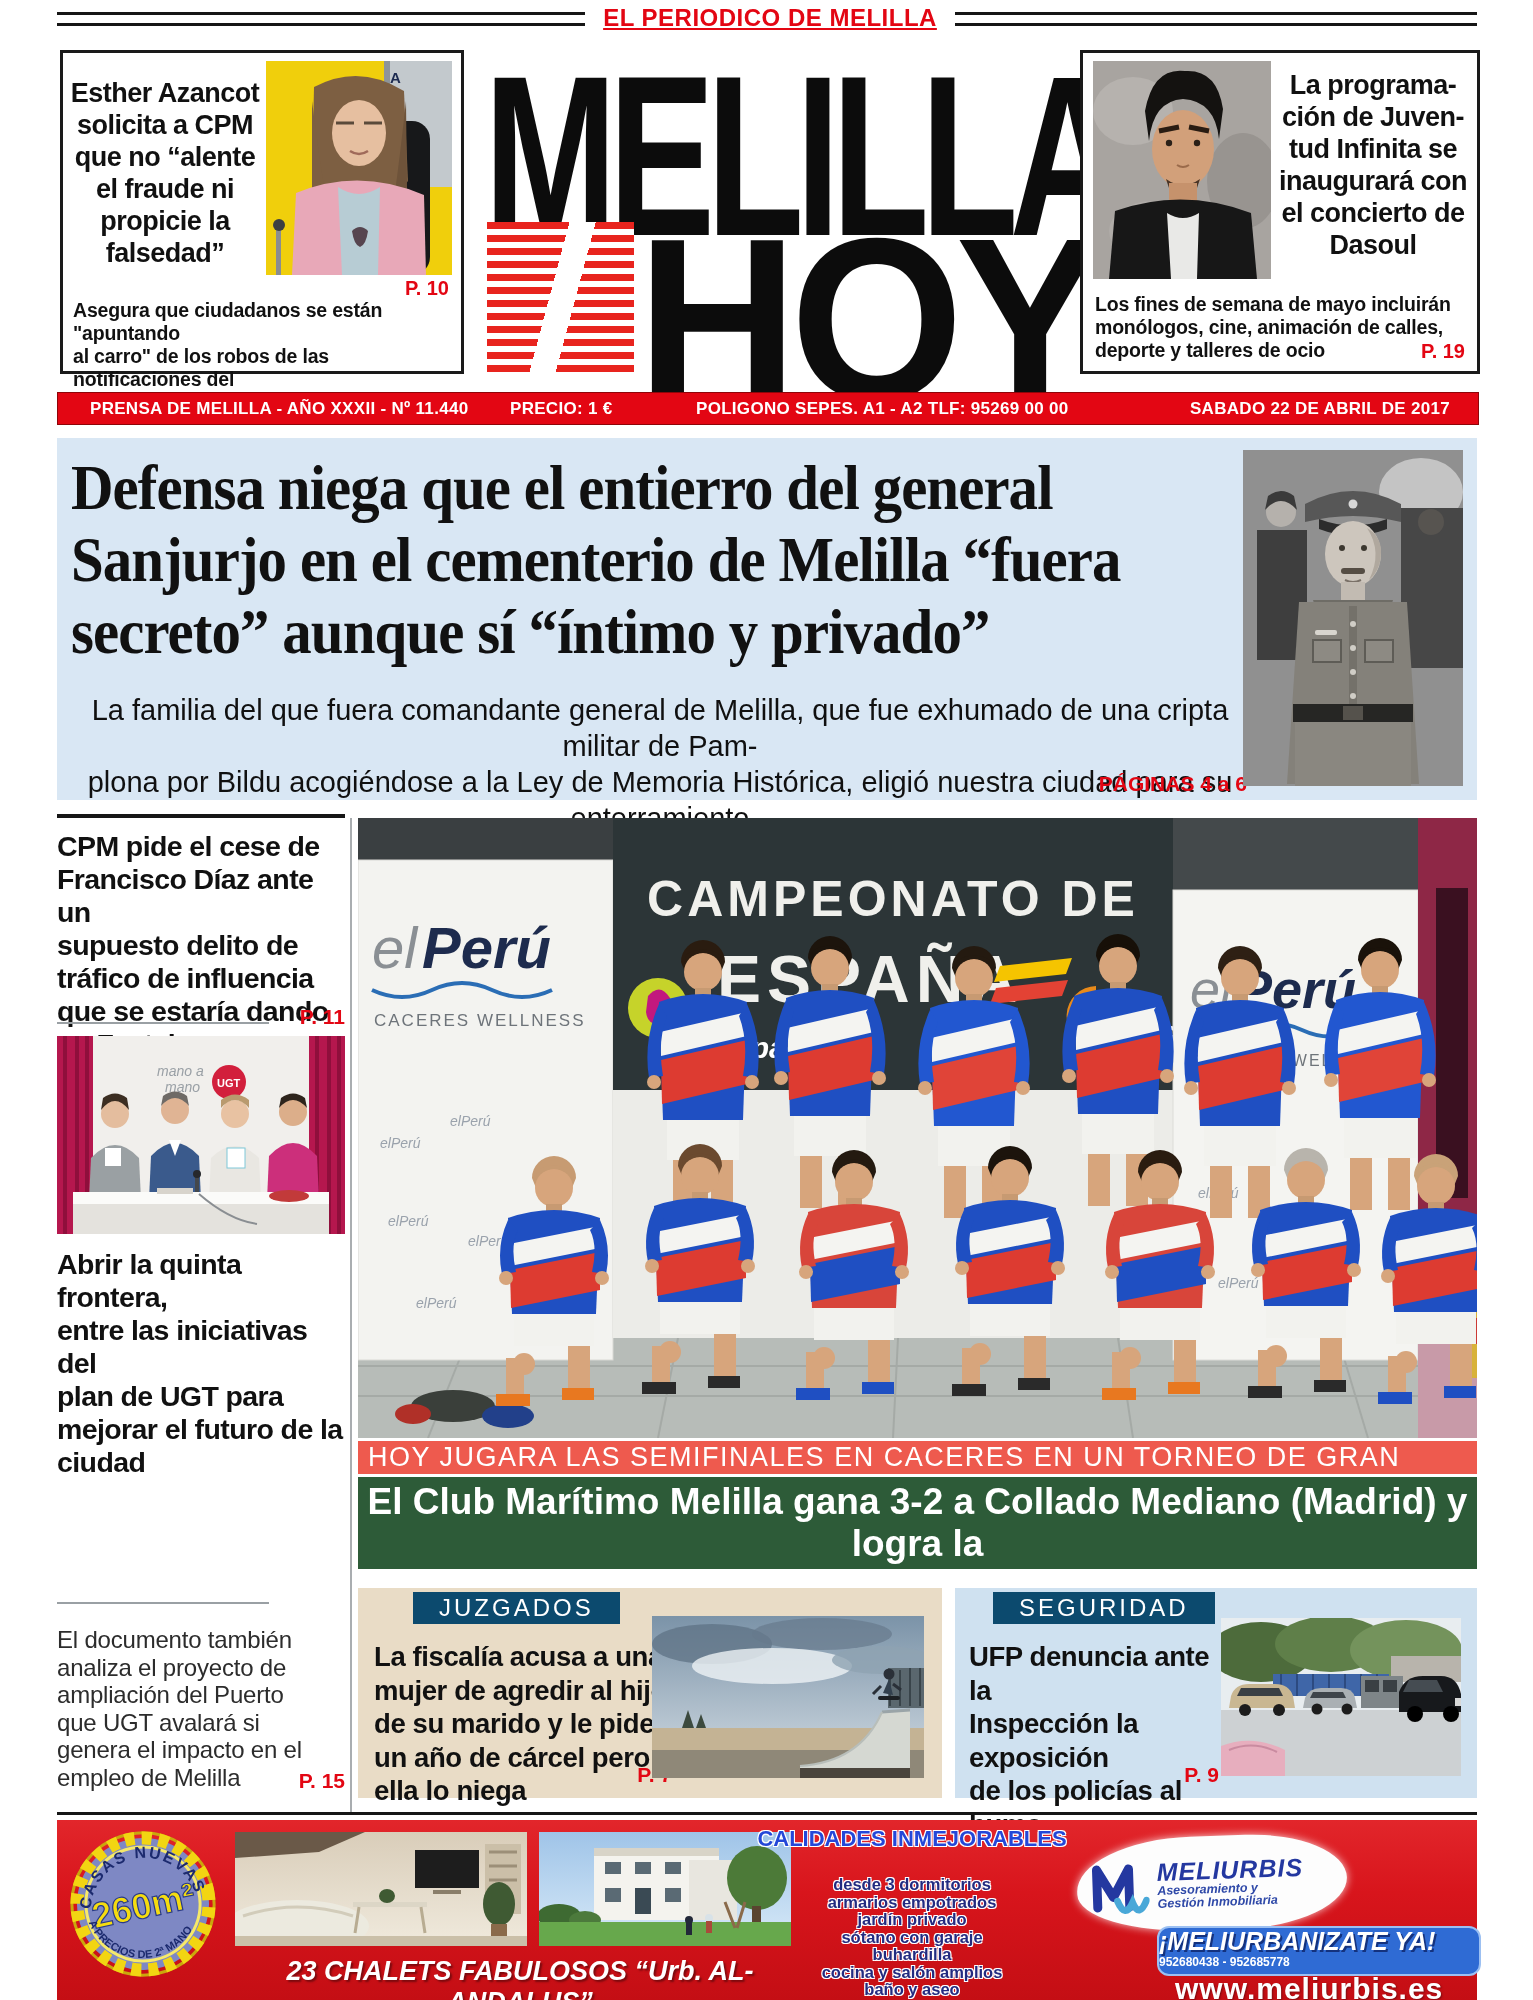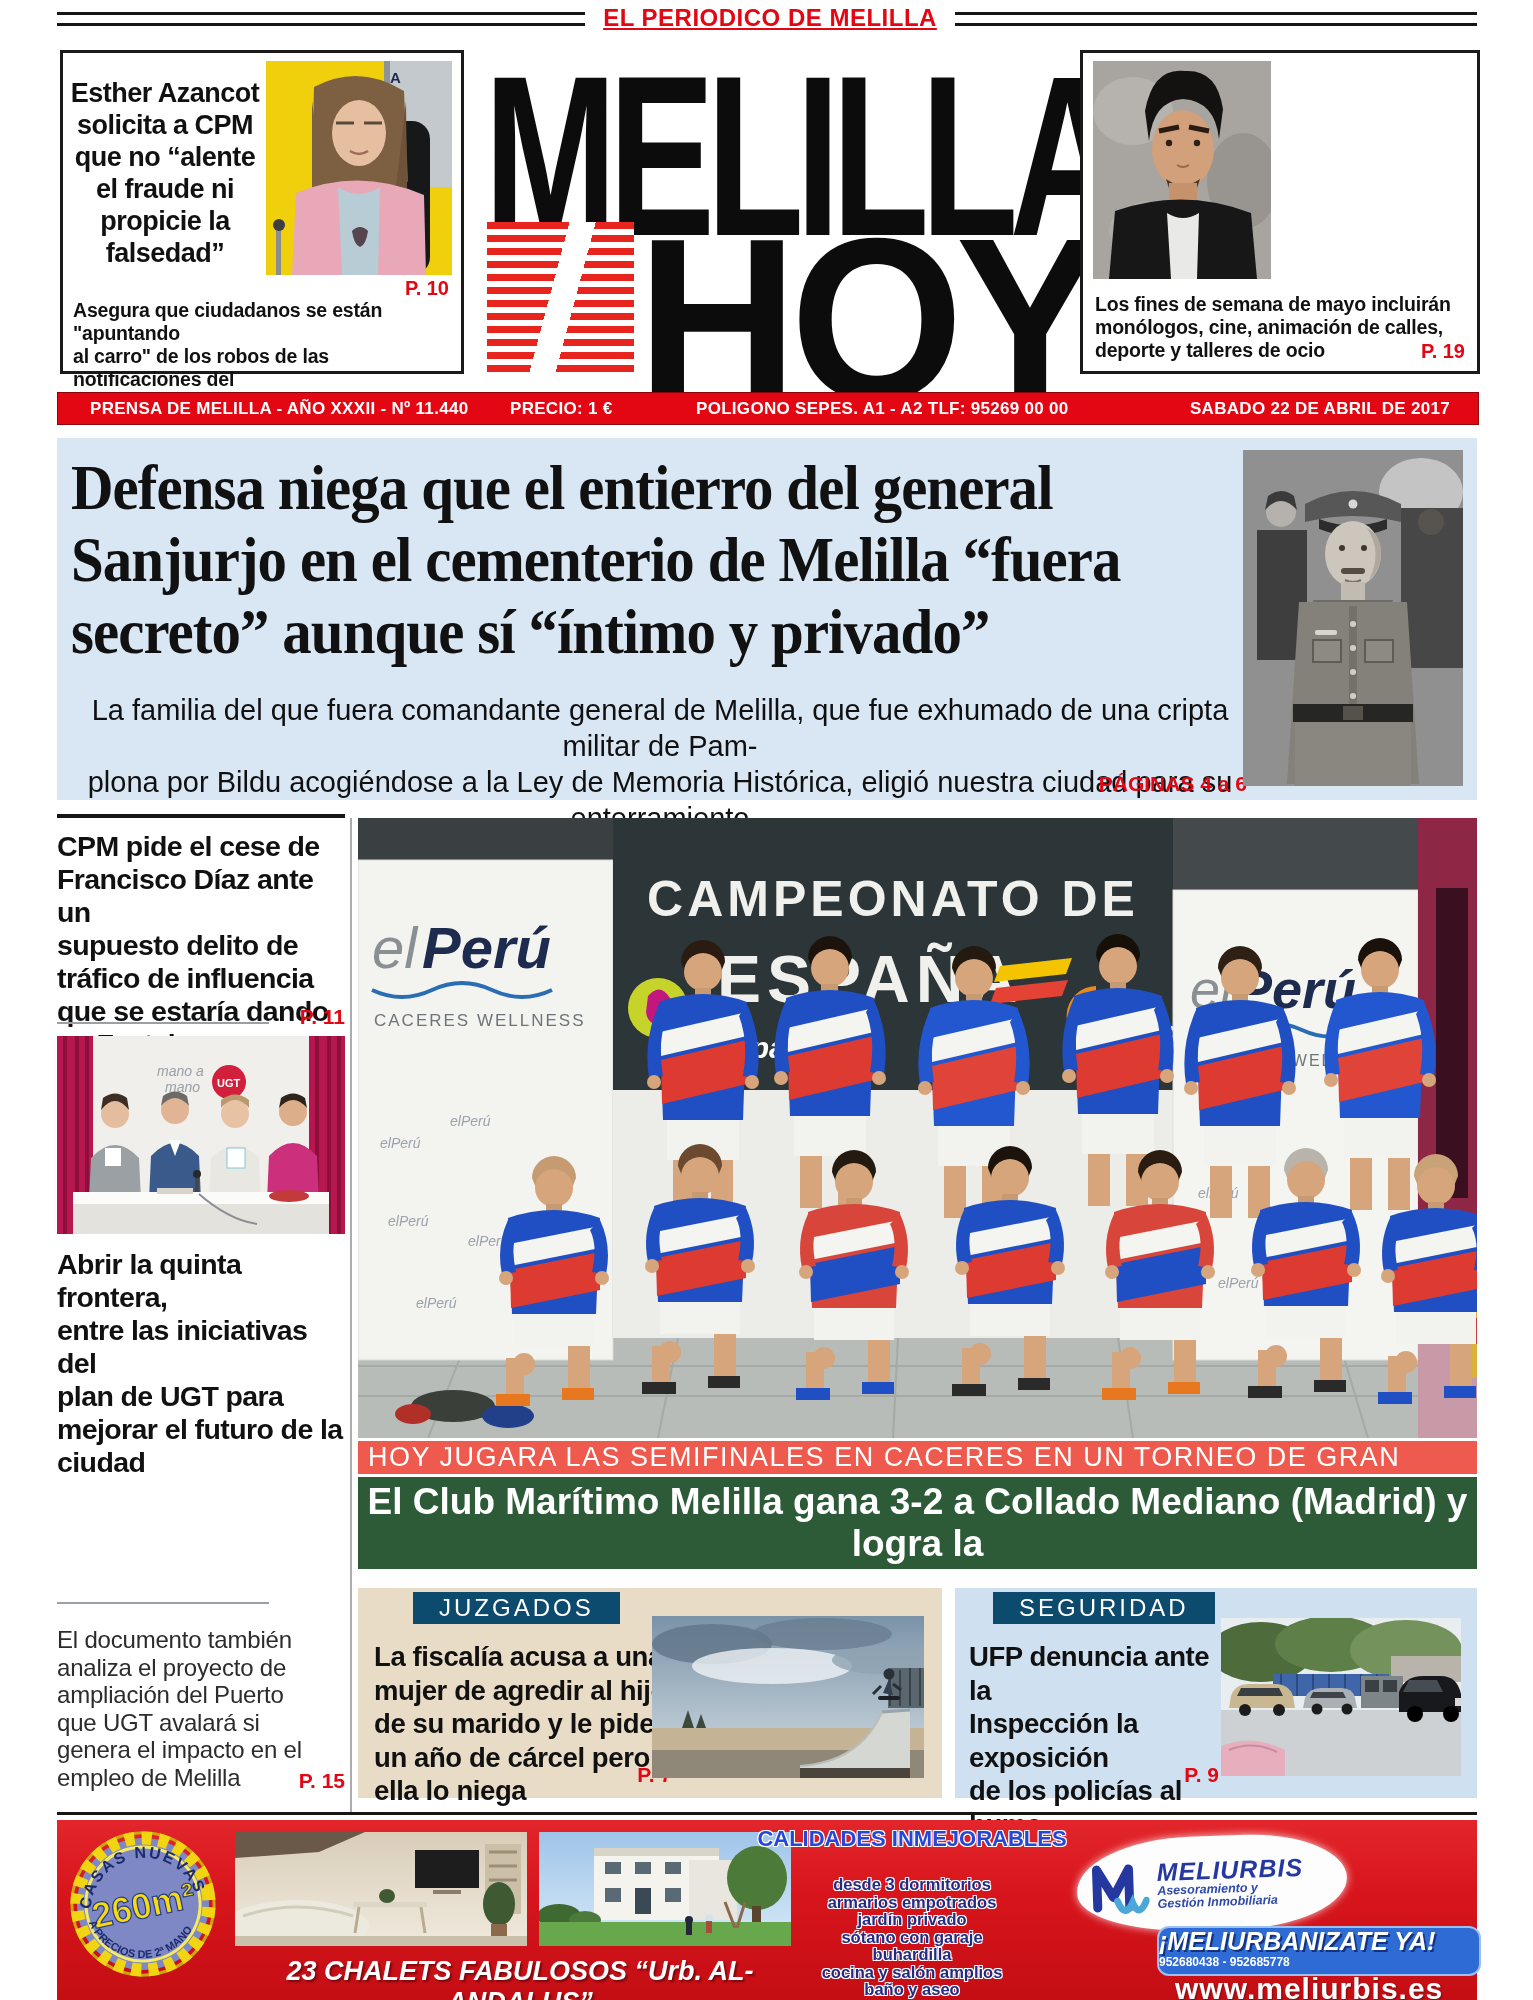--- a/index.html
+++ b/index.html
@@ -138,20 +138,26 @@
         <path d="M66,70 l20,-4 M96,66 l20,4" stroke="#2a1c12" stroke-width="5" fill="none"></path>
         <circle cx="76" cy="82" r="3.2" fill="#2a2018"></circle>
           <circle cx="104" cy="82" r="3.2" fill="#2a2018"></circle>
         <path d="M73,118 q17,12 34,0 l-4,12 q-13,8 -26,0 z" fill="#4a3526"></path>
         <path d="M84,104 q6,4 12,0" stroke="#9a6a4a" stroke-width="2" fill="none"></path>
         <rect x="76" y="122" width="28" height="22" fill="#c6926c"></rect>
         <path d="M22,150 Q90,126 158,152 L164,218 L16,218 Z" fill="#171717"></path>
         <path d="M74,152 Q90,162 106,152 L104,218 L78,218 Z" fill="#e9e9e7"></path>
       </svg>
     </div>
+    <div class="abs tbox-h pre" style="left:194px;top:16px;width:192px;">La programa-
+ción de Juven-
+tud Infinita se
+inaugurará con
+el concierto de
+Dasoul</div>
     <div class="abs tbox-d pre" style="left:12px;top:240px;width:372px;">Los fines de semana de mayo incluirán
 monólogos, cine, animación de calles,
 deporte y talleres de ocio</div>
     <div class="abs pageref" style="right:12px;bottom:8px;font-size:20px;">P. 19</div>
   </div>
 
   <div class="abs strip" style="left:57px;top:392px;width:1420px;height:31px;">
     <span style="left:32px;">PRENSA DE MELILLA - AÑO XXXII - Nº 11.440</span>
     <span style="left:452px;">PRECIO: 1 €</span>
     <span style="left:638px;">POLIGONO SEPES. A1 - A2  TLF: 95269 00 00</span>

